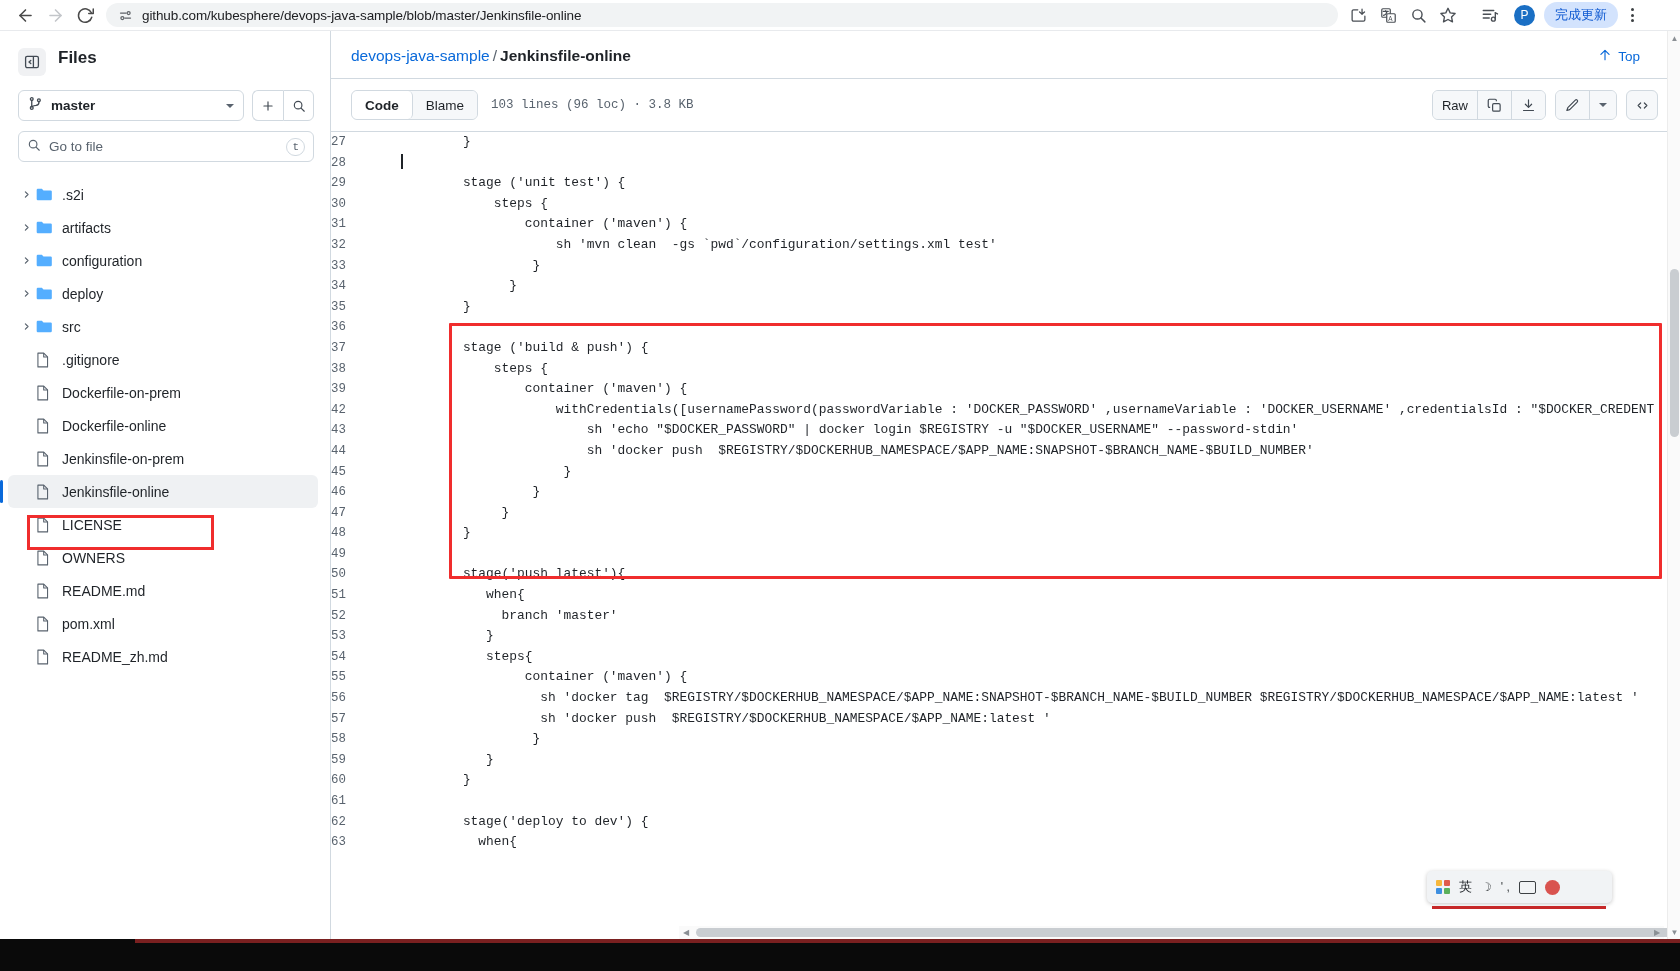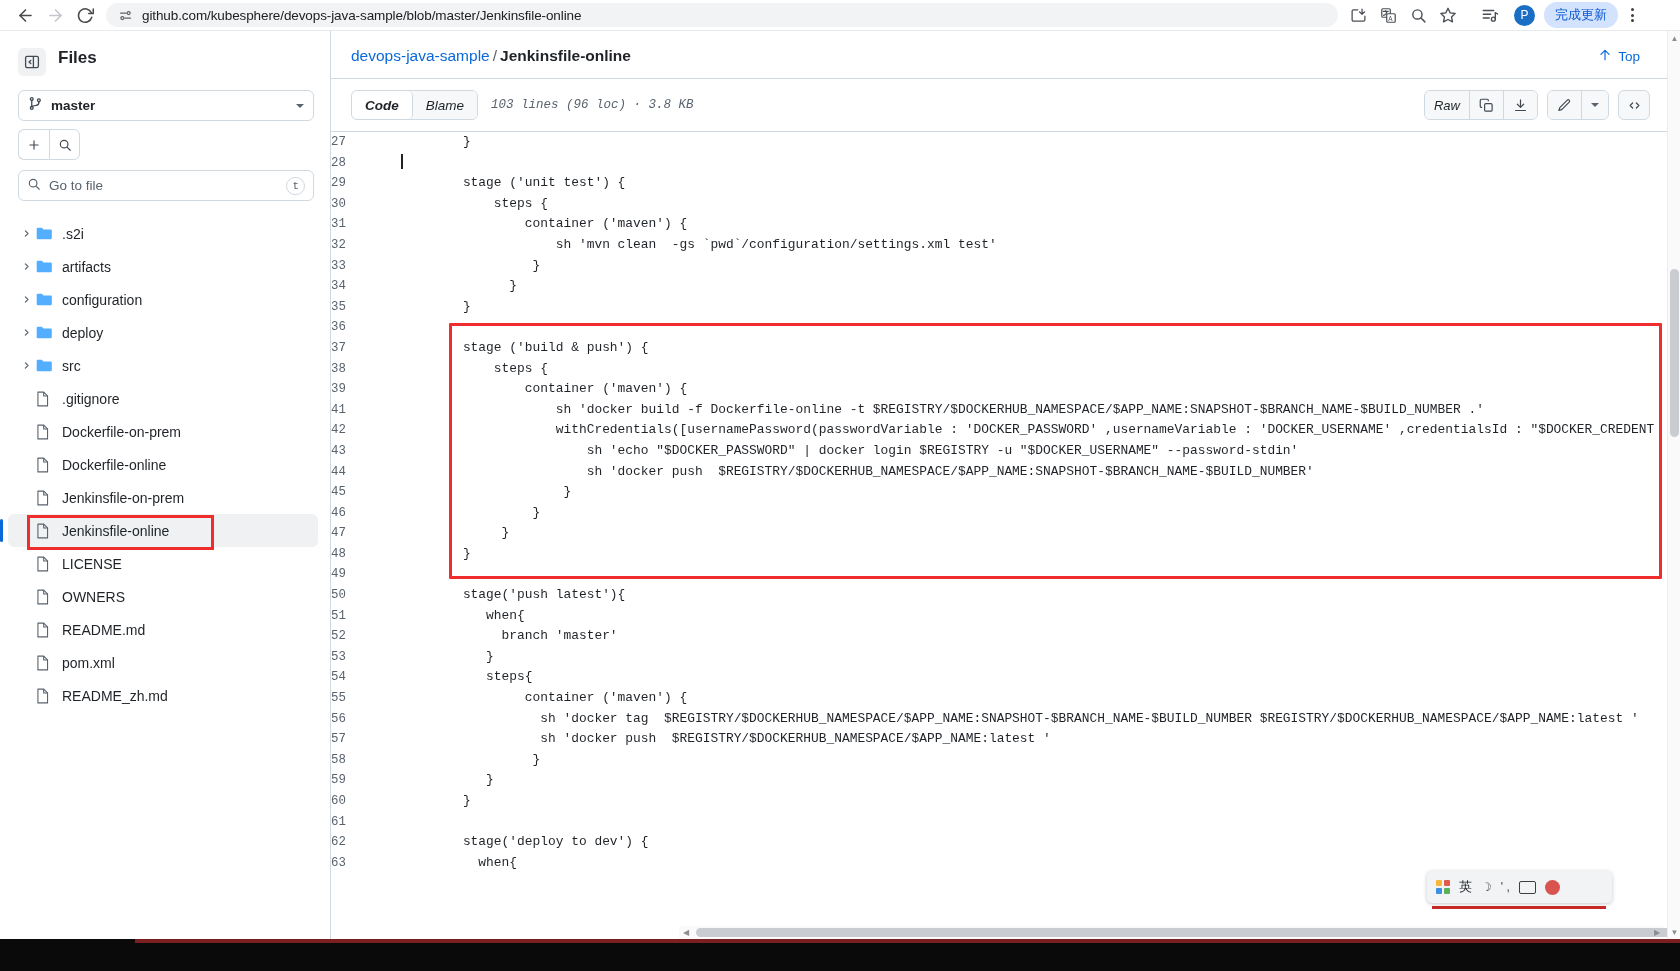--- a/index.html
+++ b/index.html
@@ -61,21 +61,21 @@
   .sidebar {
     width: 331px; flex: 0 0 331px; height: 908px; background:#fff;
     border-right: 1px solid #d1d9e0; padding: 0; position:relative;
   }
   .sb-header { display:flex; align-items:flex-start; gap: 12px; padding: 17px 16px 8px 18px; }
   .panel-toggle {
     width: 28px; height:28px; border-radius:6px; background:#f0f1f3;
     display:flex; align-items:center; justify-content:center; color:#424a53;
   }
   .sb-title { font-size: 17px; font-weight:600; color:#1f2328; }
-  .sb-row { display:flex; gap: 8px; padding: 6px 16px 0 18px; flex-direction: column; }
+  .sb-row { display:flex; gap: 8px; padding: 6px 16px 0 18px; }
   .branch-select {
     flex: 1 1 auto; height: 31px; border: 1px solid #d1d9e0; border-radius:6px;
     display:flex; align-items:center; padding: 0 9px; gap: 8px; background:#fff;
   }
   .branch-name { font-size: 13.5px; color:#1f2328; font-weight:600; flex:1 1 auto; }
   .caret { width:0;height:0;border-left:4px solid transparent;border-right:4px solid transparent;border-top:4px solid #59636e; }
   .sq-btn {
     width: 31px; height:31px; border: 1px solid #d1d9e0; border-radius:6px;
     display:flex; align-items:center; justify-content:center; color:#424a53; background:#fff;
   }
@@ -116,22 +116,21 @@
     padding: 16px 18px 13px 20px;
   }
   .crumb { font-size: 15.5px; color:#1f2328; }
   .crumb a { color:#0969da; text-decoration:none; font-weight:400; }
   .crumb .sep { color:#59636e; padding: 0 3px; }
   .crumb .cur { font-weight:600; }
   .top-link { display:flex; align-items:center; gap:6px; font-size:13.5px; color:#0969da; padding-right: 22px;}
   .divider { height:1px; background:#d1d9e0; margin: 0; }
   .toolbar {
     display:flex; align-items:center; justify-content:space-between;
-    padding: 11px 18px 11px 20px;
-    font-style: italic;
+    padding: 11px 10px 11px 20px;
   }
   .tb-left { display:flex; align-items:center; gap: 13px; }
   .segmented { display:flex; border:1px solid #d1d9e0; border-radius:6px; overflow:hidden; height:30px; background:#f6f8fa;}
   .seg {
     font-size:13.5px; color:#1f2328; padding: 0 13px; display:flex; align-items:center;
     background:#f6f8fa; border-right:1px solid #d1d9e0;
   }
   .seg:last-child { border-right:none; }
   .seg.active { background:#ffffff; font-weight:600; border-radius:5px; }
   .meta { font-family:"Liberation Mono", monospace; font-size:12.5px; color:#59636e; }
@@ -665,24 +664,20 @@
             </div>
             <div class="code-line">
               <div class="ln">38</div>
               <div class="lc">            steps {</div>
             </div>
             <div class="code-line">
               <div class="ln">39</div>
               <div class="lc">                container ('maven') {</div>
             </div>
             <div class="code-line">
-              <div class="ln">41</div>
-              <div class="lc">                    sh 'docker build -f Dockerfile-online -t $REGISTRY/$DOCKERHUB_NAMESPACE/$APP_NAME:SNAPSHOT-$BRANCH_NAME-$BUILD_NUMBER .'</div>
-            </div>
-            <div class="code-line">
               <div class="ln">42</div>
               <div class="lc">                    withCredentials([usernamePassword(passwordVariable : 'DOCKER_PASSWORD' ,usernameVariable : 'DOCKER_USERNAME' ,credentialsId : "$DOCKER_CREDENT</div>
             </div>
             <div class="code-line">
               <div class="ln">43</div>
               <div class="lc">                        sh 'echo "$DOCKER_PASSWORD" | docker login $REGISTRY -u "$DOCKER_USERNAME" --password-stdin'</div>
             </div>
             <div class="code-line">
               <div class="ln">44</div>
               <div class="lc">                        sh 'docker push  $REGISTRY/$DOCKERHUB_NAMESPACE/$APP_NAME:SNAPSHOT-$BRANCH_NAME-$BUILD_NUMBER'</div>

